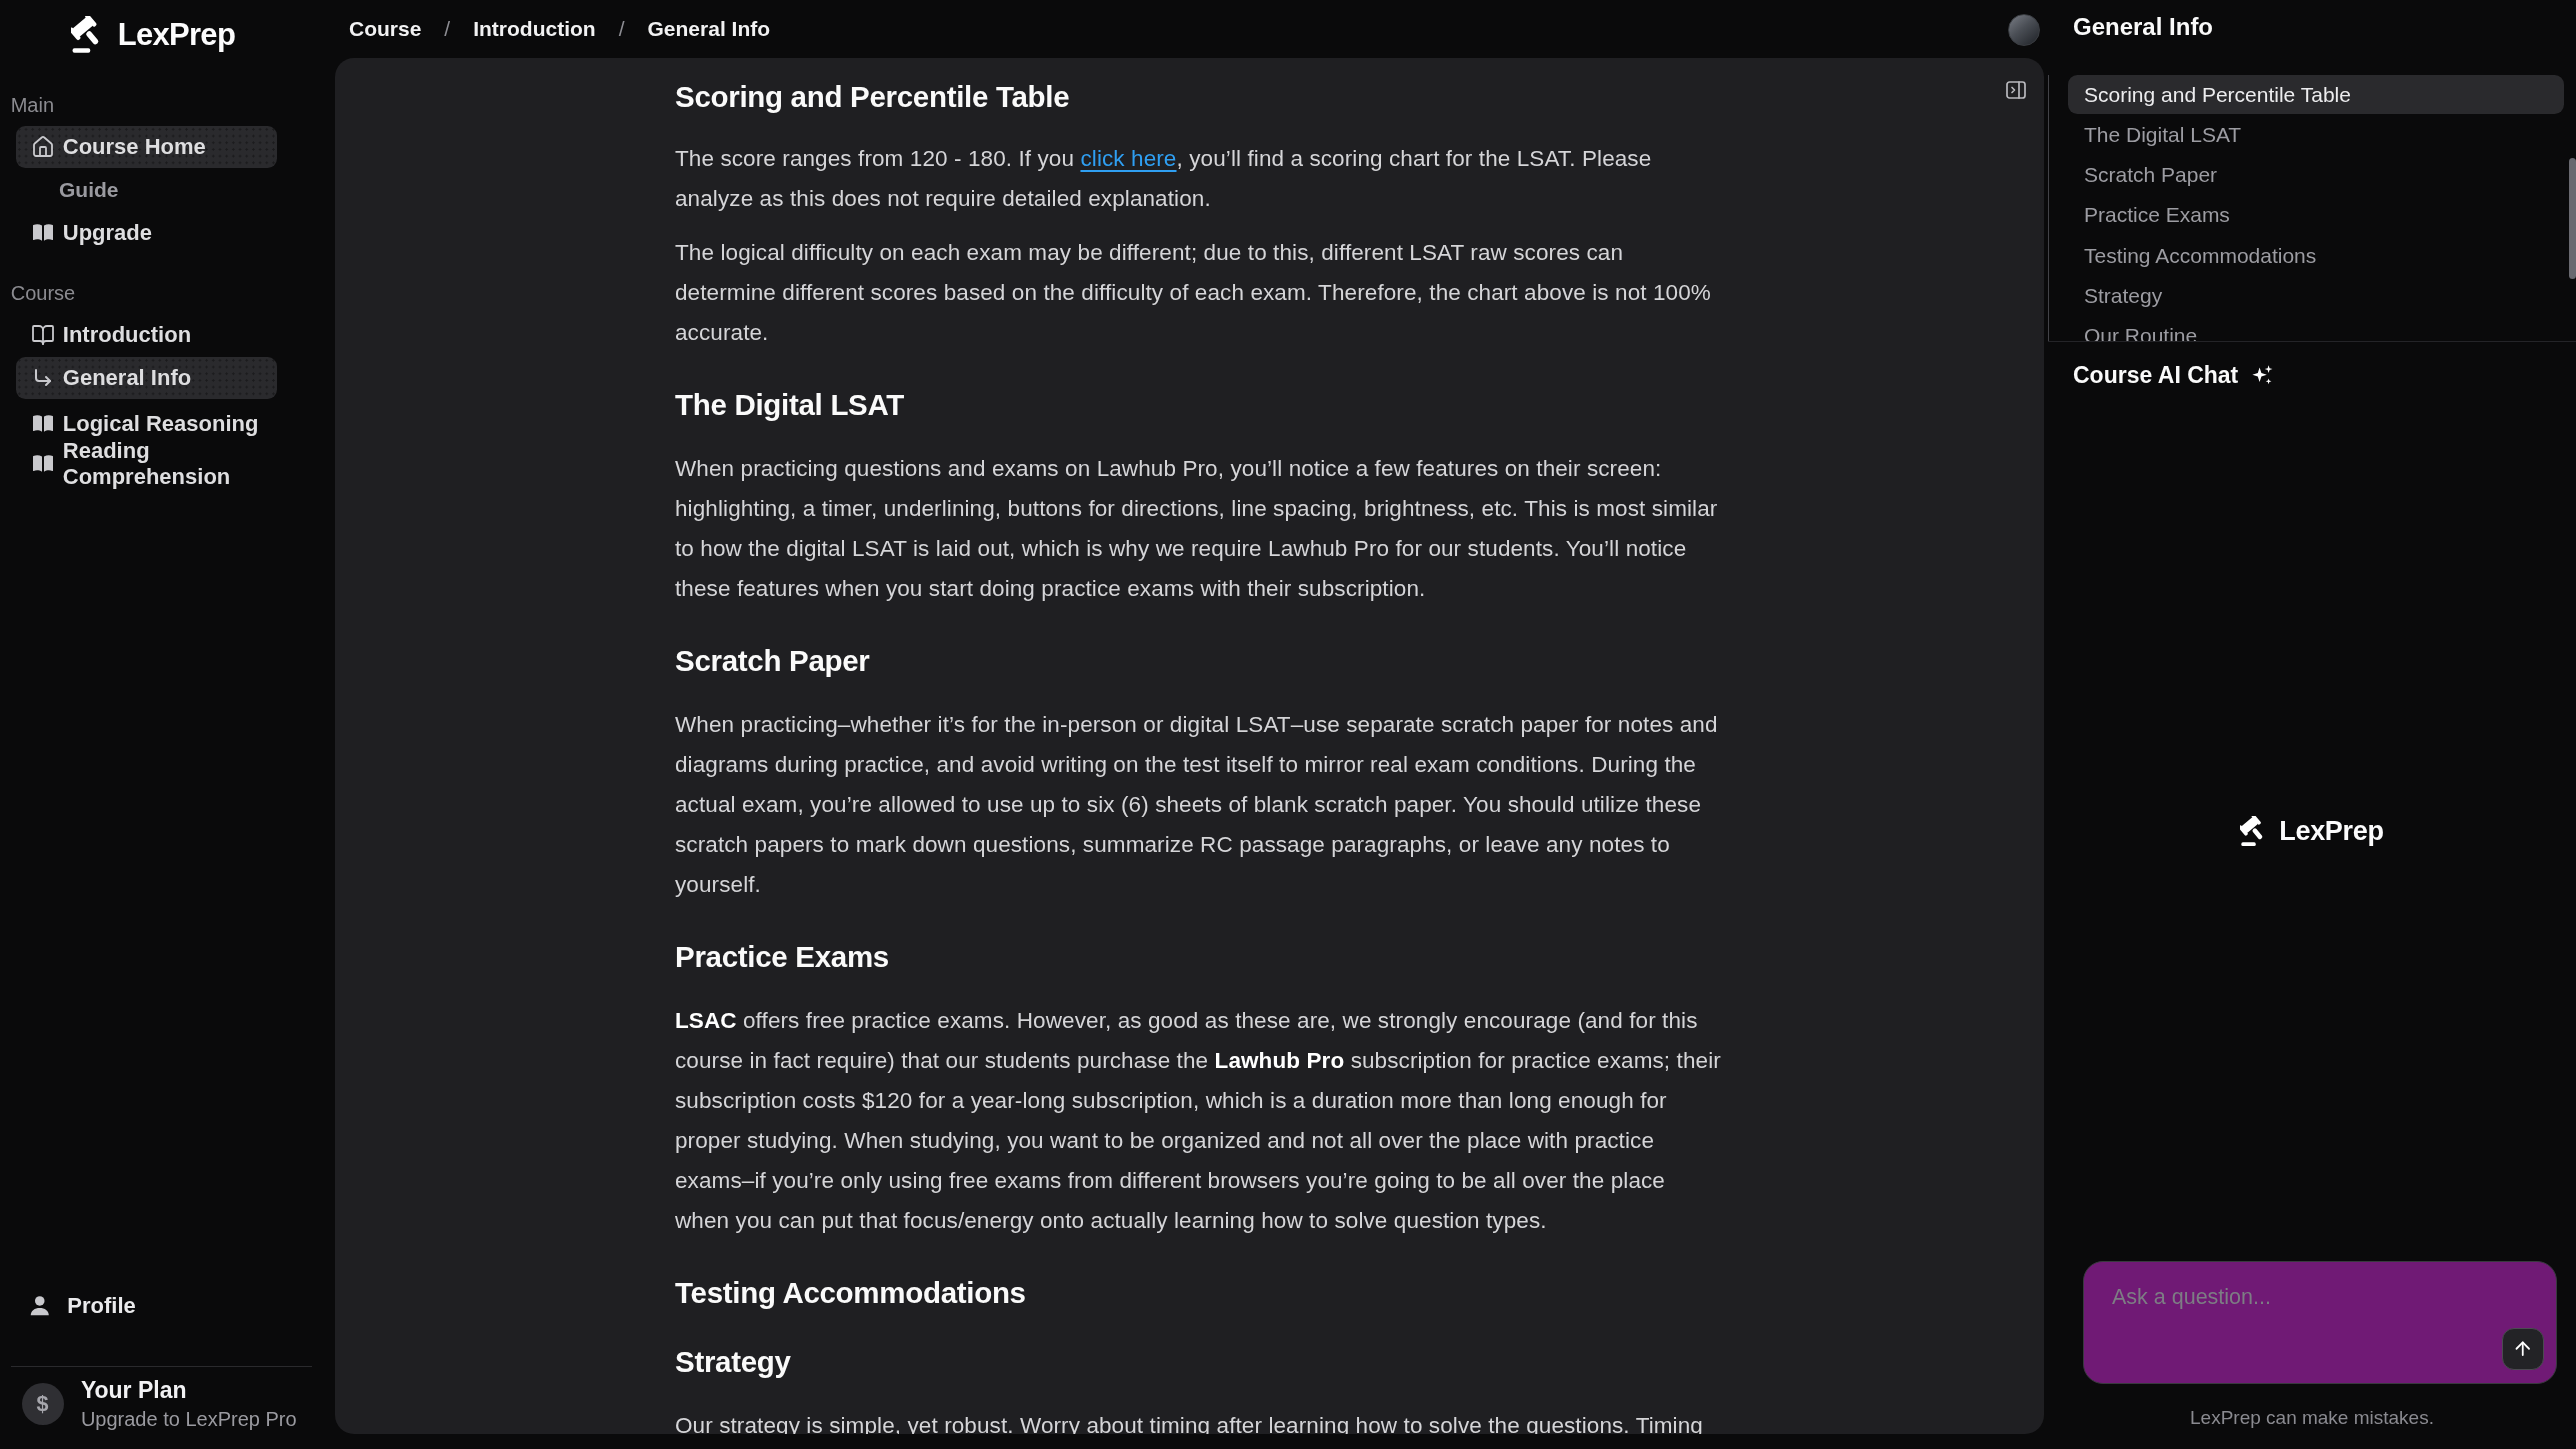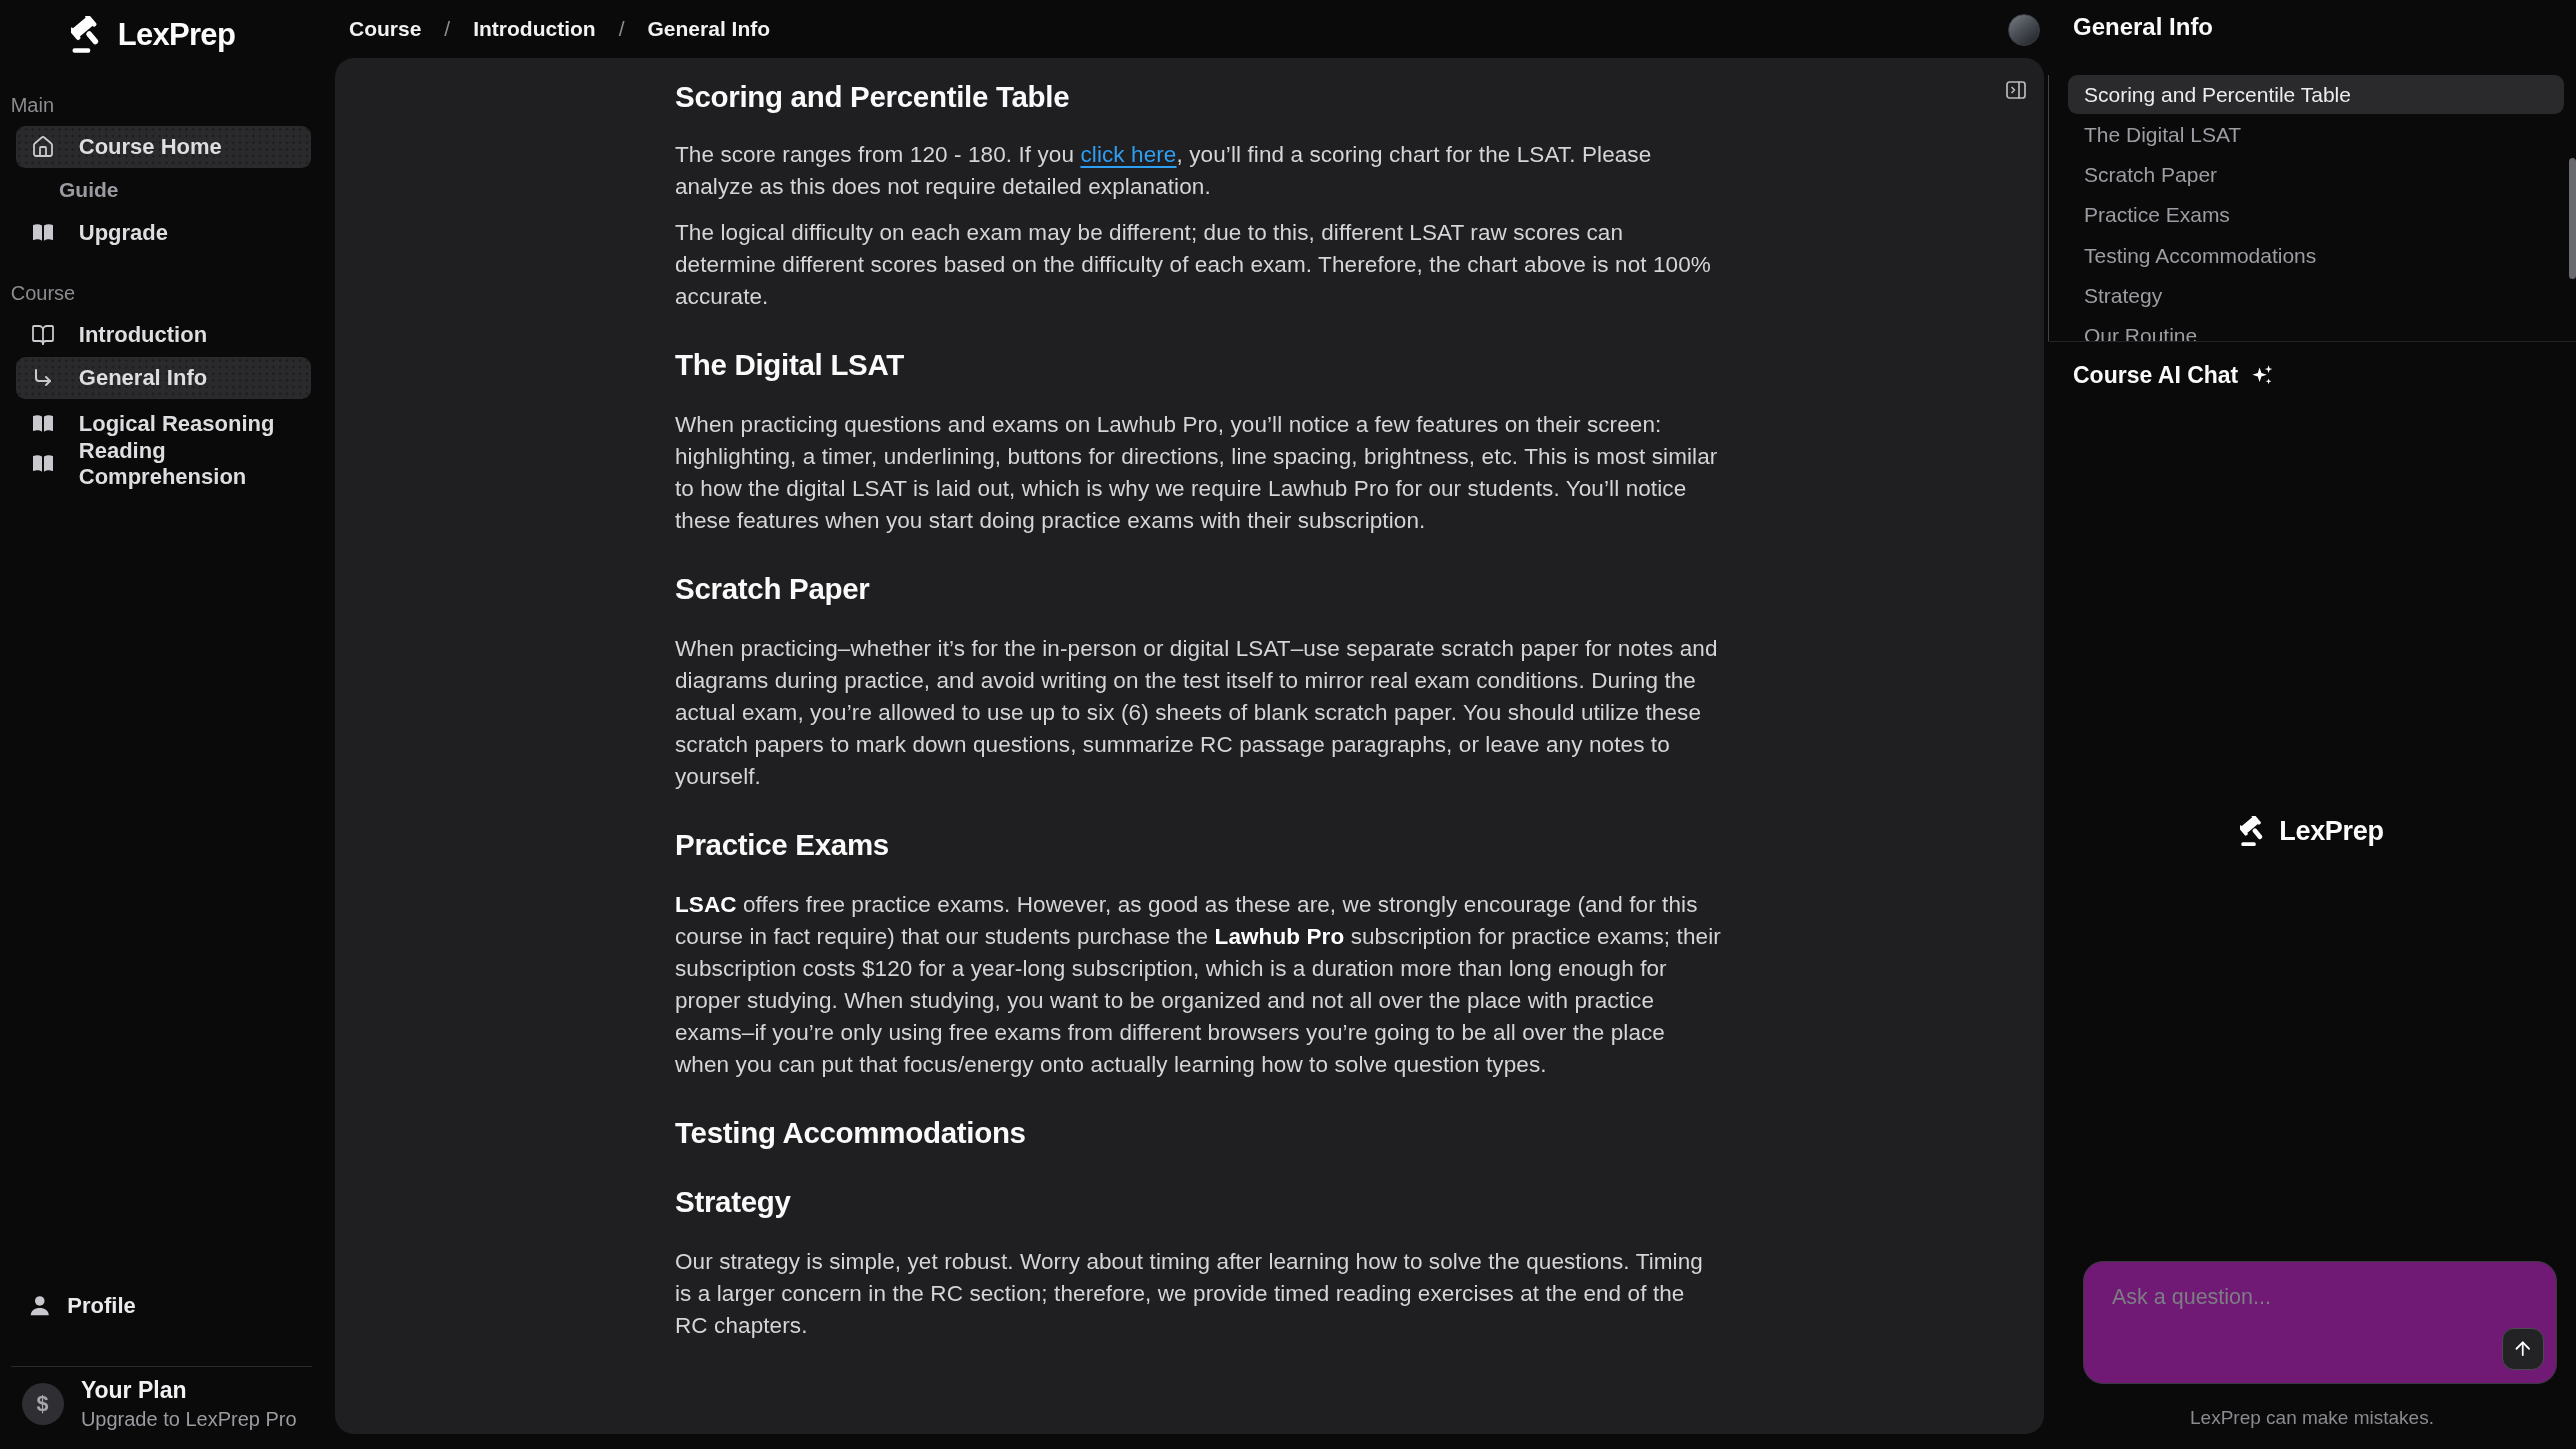--- a/index.html
+++ b/index.html
@@ -13,22 +13,22 @@
   svg { display:block; }
 
   
   .sidebar { position:absolute; left:0; top:0; width:335px; height:1449px; }
   .logo-row { position:absolute; left:71px; top:16px; display:flex; align-items:center; gap:10.7px; color:#ffffff; }
   .logo-row .logo-text { font-size:31px; font-weight:700; letter-spacing:-0.7px; color:#fcfcfd; }
   .section-label { position:absolute; left:10.7px; font-size:20px; font-weight:500; color:#8b8b90; }
   .lbl-main   { top:94px; }
   .lbl-course { top:282px; }
   .nav-item {
-    position:absolute; left:16px; width:295px; height:39px;
-    display:flex; align-items:center; gap:24px; padding-left:14.8px;
+    position:absolute; left:16px; width:261px; height:39px;
+    display:flex; align-items:center; gap:8px; padding-left:14.8px;
     border-radius:9.4px; color:#dedee0; font-size:22px; font-weight:600;
     cursor:pointer;
   }
   .nav-item .nicon { width:24px; height:24px; color:#c9c9cd; flex:0 0 auto; }
   .nav-item.pill {
     background-color:#2a2a2d;
     background-image:radial-gradient(rgba(0,0,0,0.35) 1px, transparent 1px);
     background-size:6.7px 6.7px; height:42px;
   }
   .ni-course-home { top:126px; }
@@ -58,21 +58,21 @@
     background:linear-gradient(140deg,#7a7e86 0%,#4a4e55 45%,#1e2126 100%);
     border:1.3px solid #3a3d42; cursor:pointer; }
 
   
   .main-card { position:absolute; left:335px; top:58px; width:1709px; height:1376px;
     background:#1f1f22; border-radius:19px; overflow:hidden; }
   .panel-toggle { position:absolute; top:20px; right:16px; width:24px; height:24px; color:#b9b9be; cursor:pointer; }
   .content { margin-left:340px; padding-top:19px; width:1048px; }
   .content h1 { font-size:29.5px; font-weight:700; color:#fafafa; letter-spacing:-0.3px; margin:2.7px 0 25.5px; }
   .content h2 { font-size:29.5px; font-weight:700; color:#fafafa; letter-spacing:-0.3px; margin:35px 0 27px; }
-  .content p { font-size:22.5px; line-height:32px; color:#d5d5d8; margin:0 0 13.4px; letter-spacing:0.1px; }
+  .content p { font-size:22.5px; line-height:40px; color:#d5d5d8; margin:0 0 13.4px; letter-spacing:0.1px; }
   .content a { color:#2f9ff2; text-decoration:underline; text-underline-offset:4px; cursor:pointer; }
   .content strong { color:#ffffff; font-weight:700; }
 
   
   .rs-title { position:absolute; left:2073px; top:13.4px; font-size:24px; font-weight:700; color:#fafafa; }
   .rs-vline { position:absolute; left:2048px; top:75px; width:1.3px; height:266px; background:#434348; }
   .toc-wrap { position:absolute; left:2068px; top:75px; width:496px; height:267px; overflow:hidden; }
   .toc-item { height:39px; margin-bottom:1.3px; display:flex; align-items:center; padding:0 16px;
     border-radius:9.4px; font-size:21px; color:#9c9ca2; cursor:pointer; }
   .toc-item.active { background:#2a2a2d; color:#ececee; font-weight:500; }

